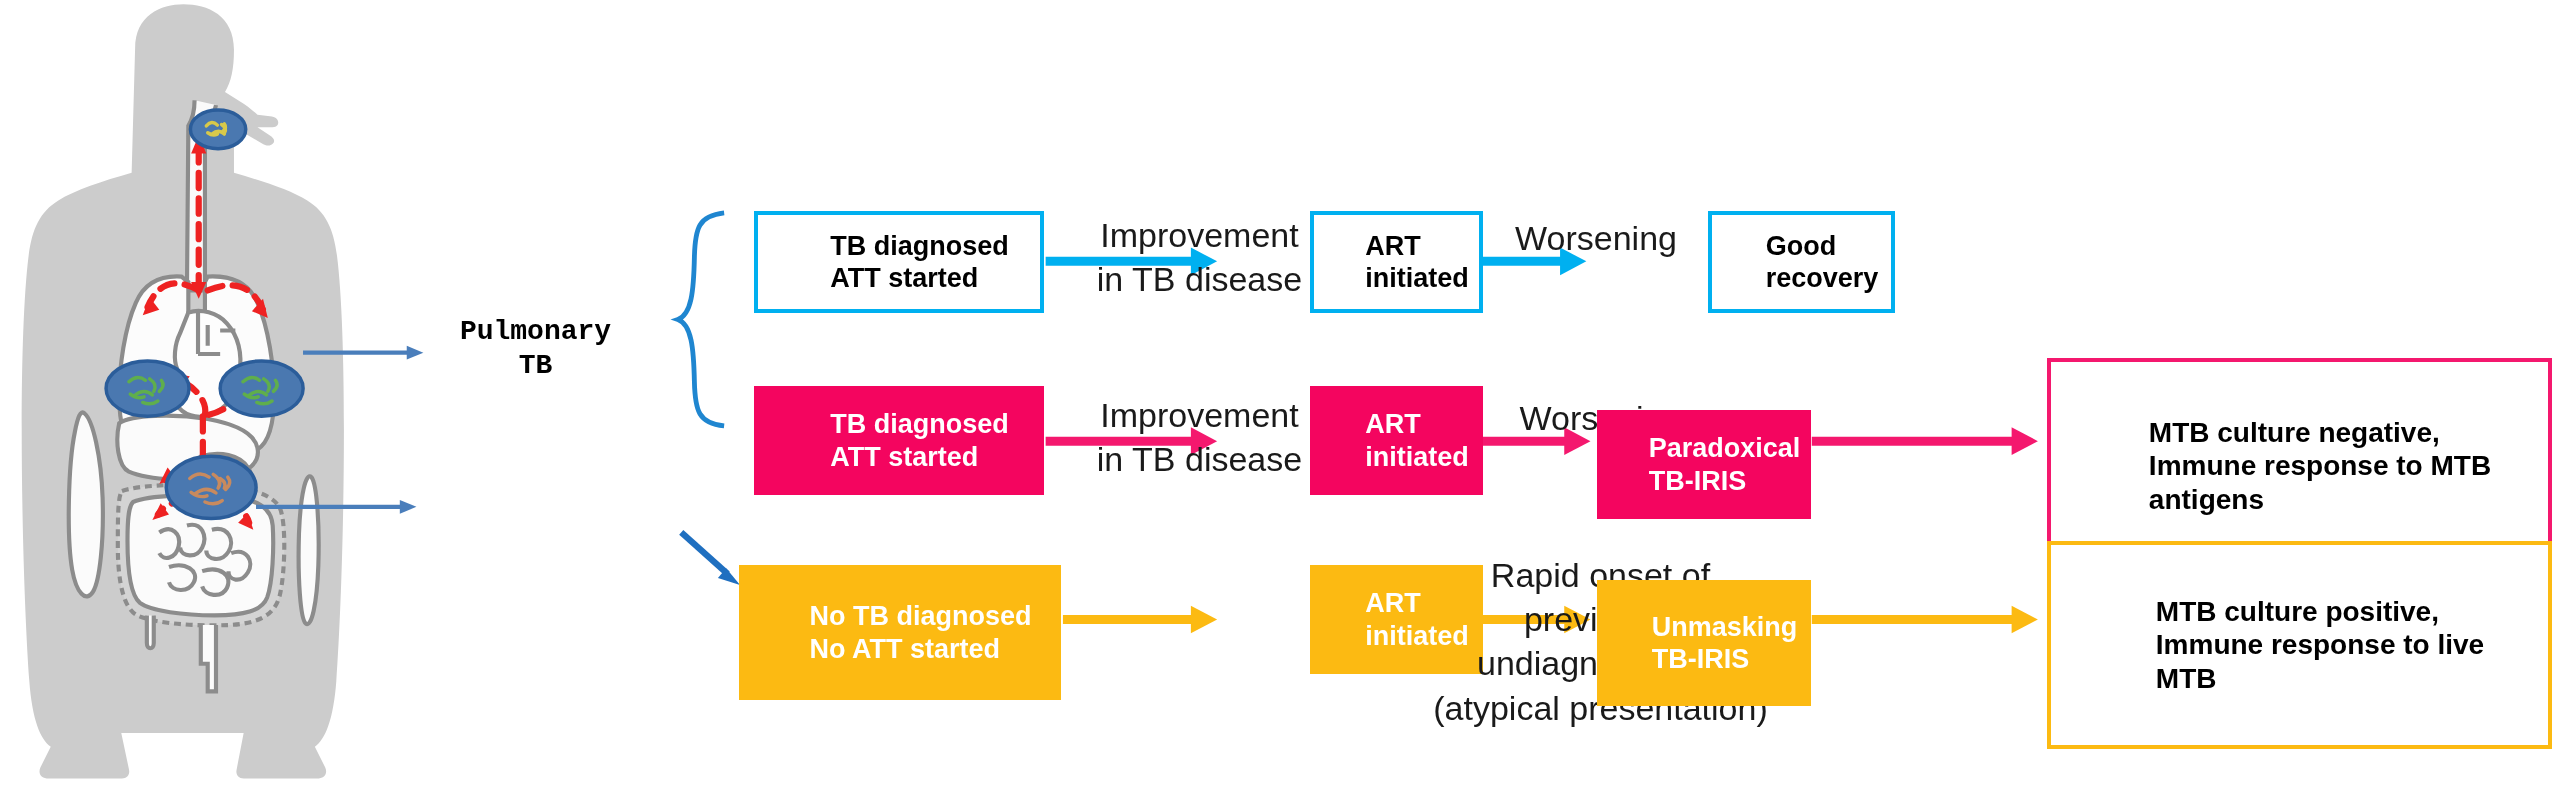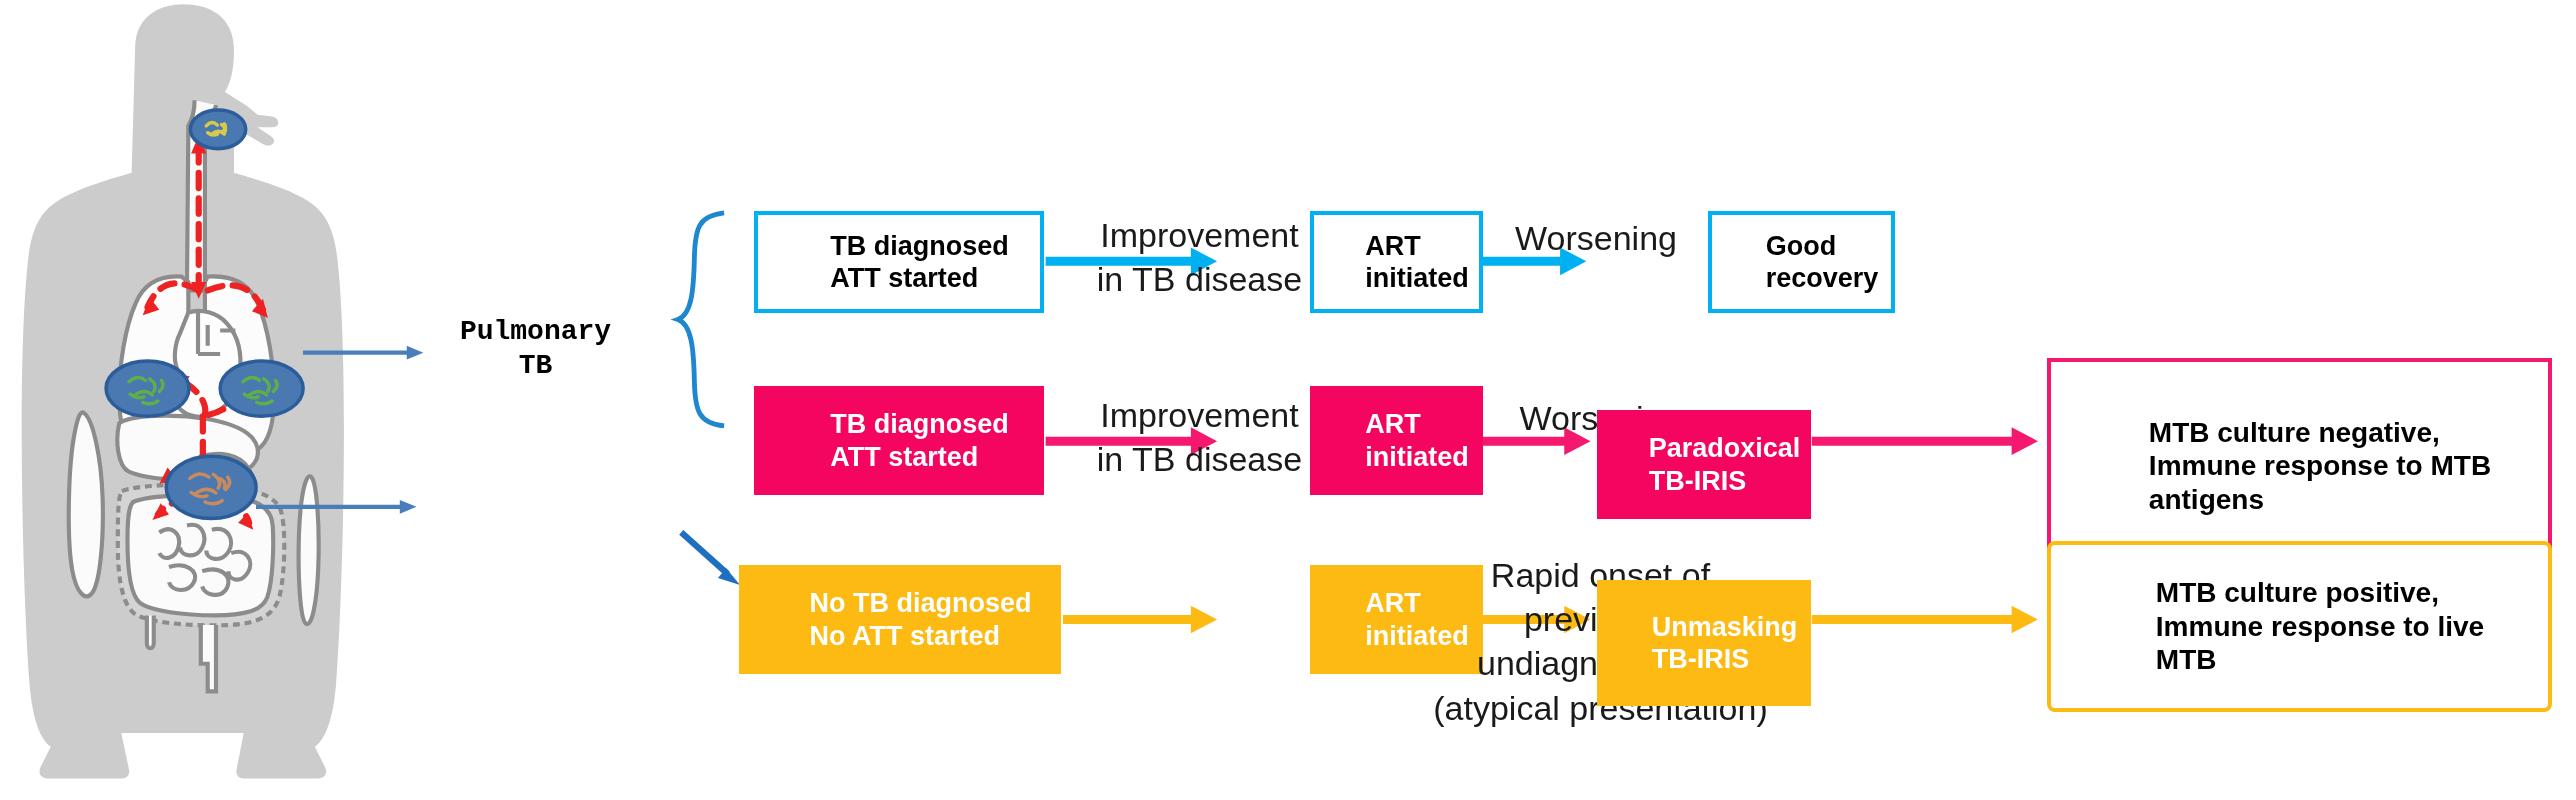--- a/index.html
+++ b/index.html
@@ -319,33 +319,33 @@
 
     <div class="node filled pink" style="left:1597px; top:386px; width:214px; height:109px;margin-top:24px;">Paradoxical
 TB-IRIS</div>
 
     <div class="node outline pink" style="left:2047px; top:358px; width:505px; height:216px; font-size:28px;">MTB culture negative,
 Immune response to MTB
 antigens</div>
   </div>
 
   <div class="row" id="row-orange">
-    <div class="node filled orange" style="left:739px; top:565px; width:322px; height:109px;">No TB diagnosed
+    <div class="node filled orange" style="left:739px; top:565px; width:322px; height:135px;">No TB diagnosed
 No ATT started</div>
 
     <div class="node filled orange" style="left:1310px; top:565px; width:173px; height:109px;">ART
 initiated</div>
 
     <div class="arrow-label" style="left:1407px; top:553px; width:387px;">Rapid onset of
 previously
 undiagnosed TB
 (atypical presentation)</div>
 
     <div class="node filled orange" style="left:1597px; top:580px; width:214px; height:126px;">Unmasking
 TB-IRIS</div>
 
-    <div class="node outline orange" style="left:2047px; top:541px; width:505px; height:171px; font-size:28px;border-radius:8px;">MTB culture positive,
+    <div class="node outline orange" style="left:2047px; top:541px; width:505px; height:208px; font-size:28px;">MTB culture positive,
 Immune response to live
 MTB</div>
   </div>
 
 </div>
 
 
 </body></html>

